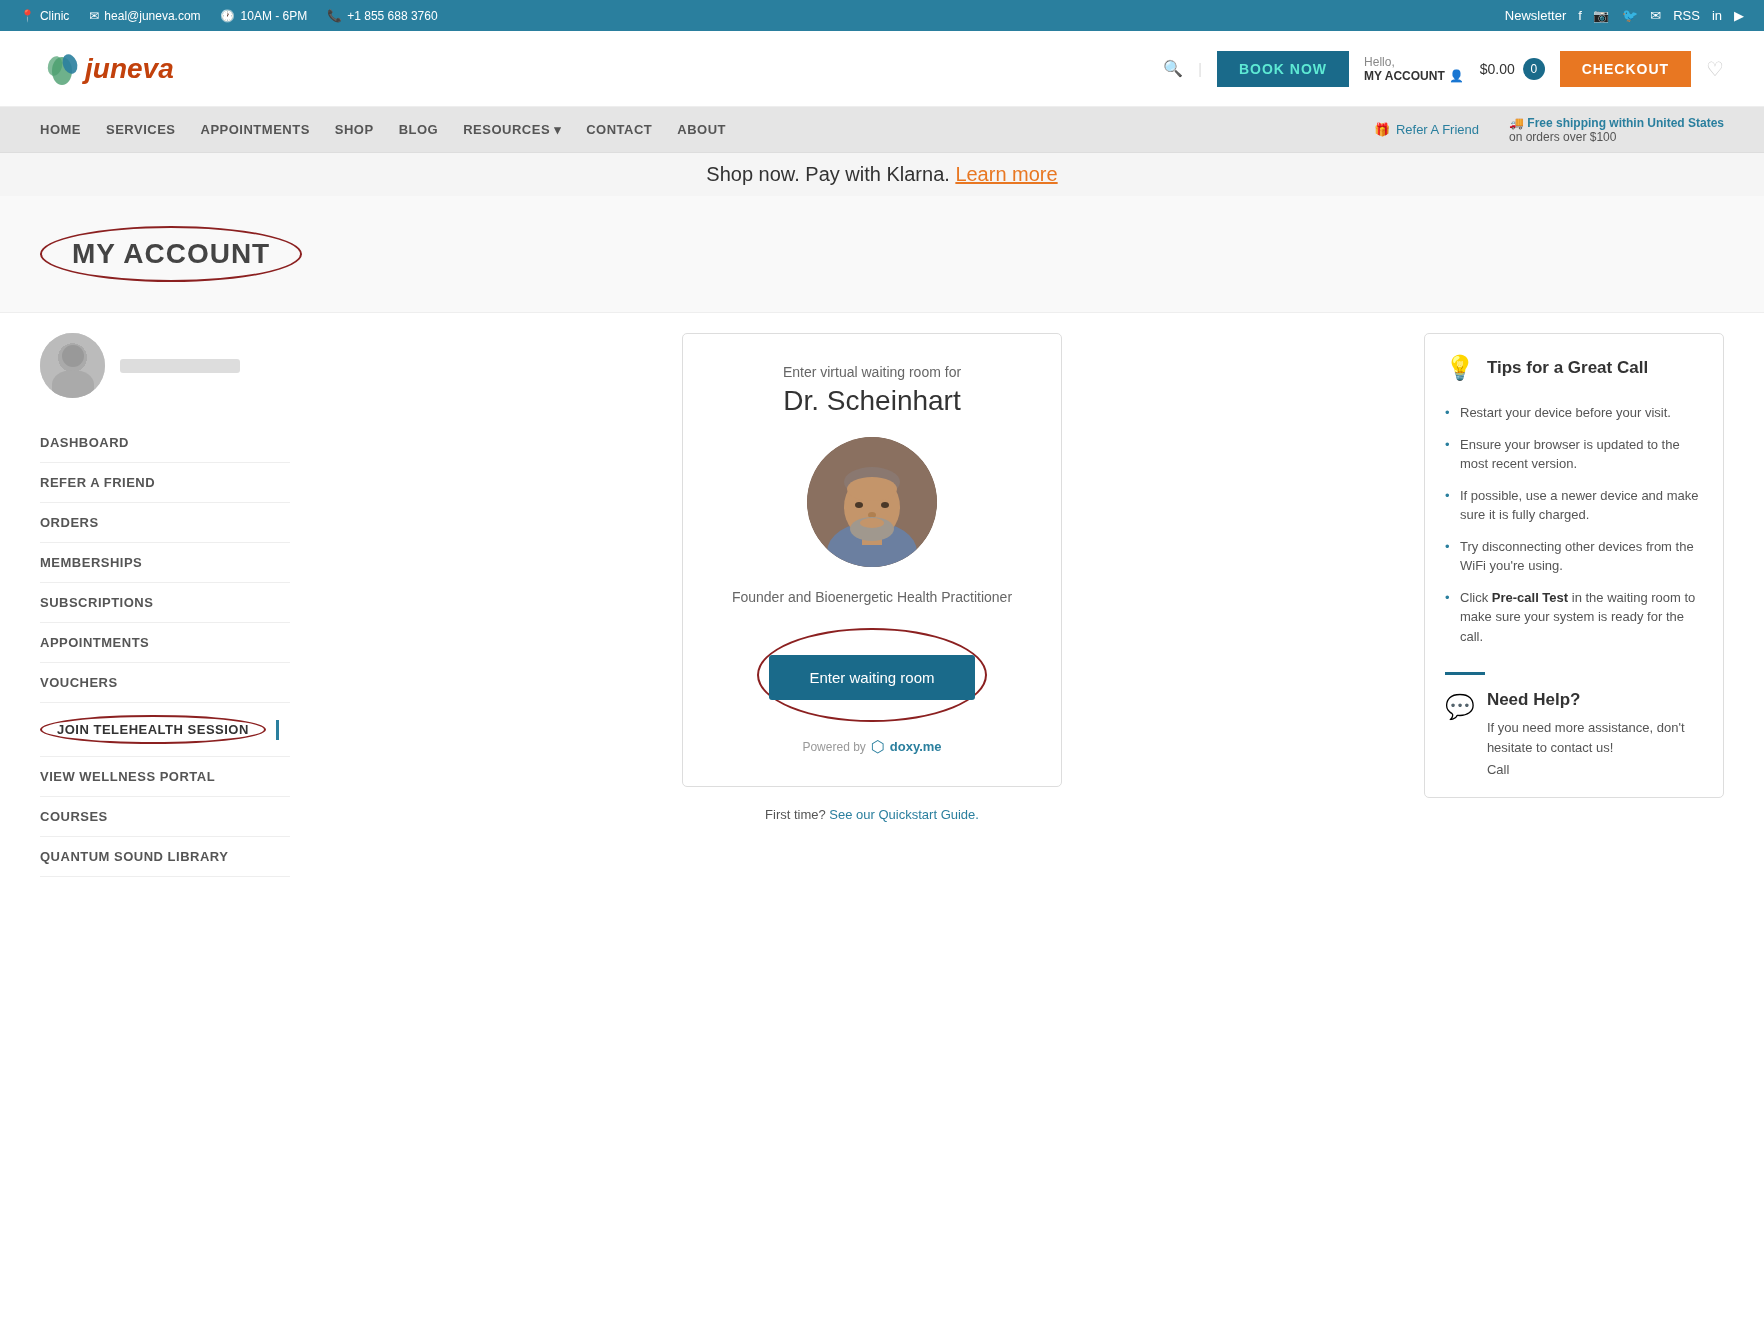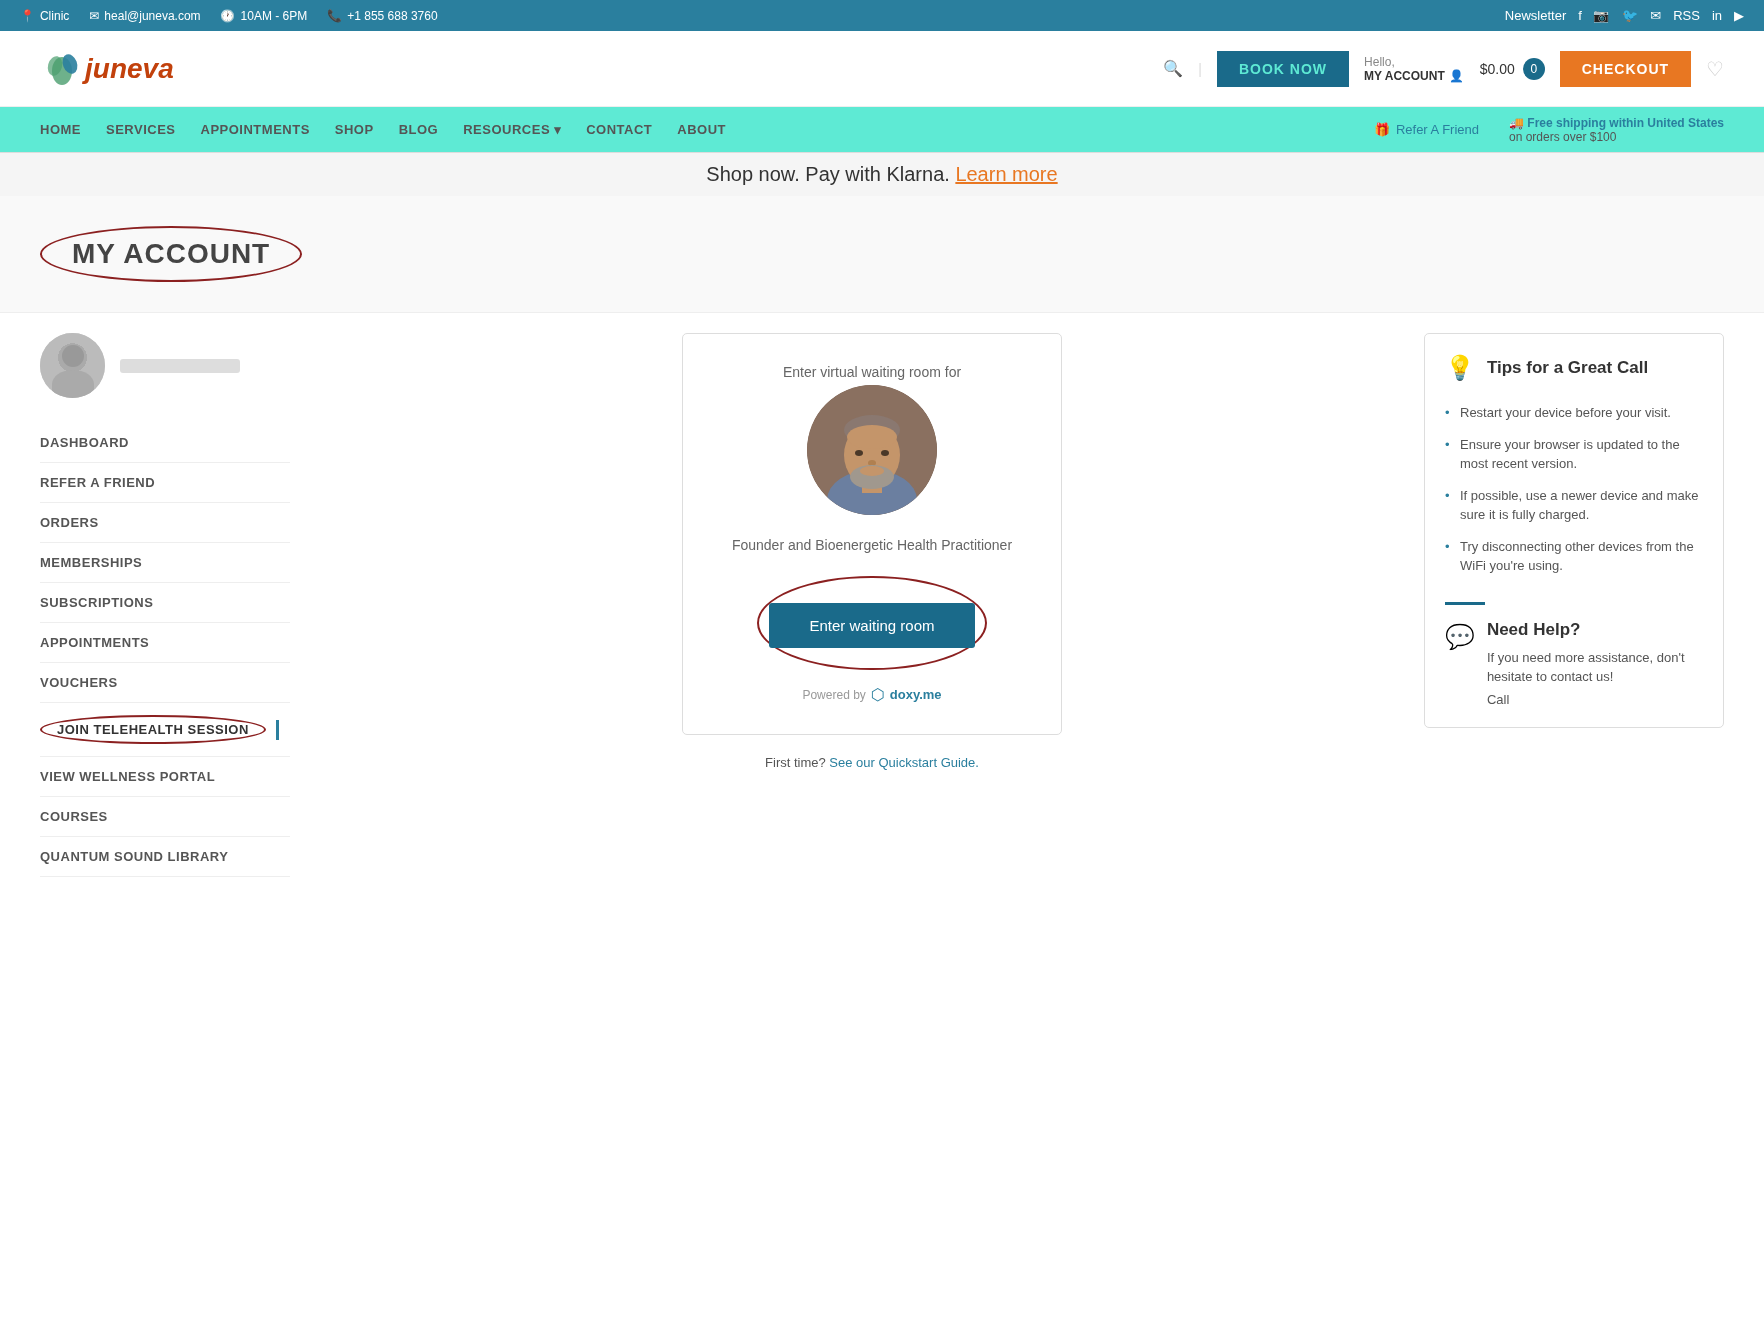--- a/index.html
+++ b/index.html
@@ -61,21 +61,21 @@
       border: none;
       cursor: pointer;
       font-size: 14px;
       font-weight: bold;
       letter-spacing: 1px;
     }
     .heart-icon { font-size: 20px; color: #ccc; }
 
     
     .nav-bar {
-      background: #5eead4;
+      background: #e5e5e5;
       border-bottom: 1px solid #ddd;
       padding: 0 40px;
       display: flex;
       justify-content: space-between;
       align-items: center;
     }
     .nav-links { display: flex; gap: 25px; padding: 15px 0; }
     .nav-links a {
       text-decoration: none;
       color: #555;
@@ -462,20 +462,21 @@
       </li>
       <li>VIEW WELLNESS PORTAL</li>
       <li>COURSES</li>
       <li>QUANTUM SOUND LIBRARY</li>
     </ul>
   </div>
 
   <div class="center-content">
     <div class="waiting-room-card">
       <div class="subtitle">Enter virtual waiting room for</div>
+      <div class="doctor-name">Dr. Scheinhart</div>
       <div class="doctor-photo">
 
         <svg width="130" height="130" viewBox="0 0 130 130">
 
           <circle cx="65" cy="65" r="65" fill="#8a7060"></circle>
 
           <ellipse cx="65" cy="115" rx="45" ry="30" fill="#6b7fa0"></ellipse>
 
           <rect x="55" y="88" width="20" height="20" fill="#c4956a"></rect>
 
@@ -518,20 +519,21 @@
     <div class="tips-card">
       <div class="tips-header">
         <span class="tips-icon">💡</span>
         <span class="tips-title">Tips for a Great Call</span>
       </div>
       <ul class="tips-list">
         <li>Restart your device before your visit.</li>
         <li>Ensure your browser is updated to the most recent version.</li>
         <li>If possible, use a newer device and make sure it is fully charged.</li>
         <li>Try disconnecting other devices from the WiFi you're using.</li>
+        <li>Click <strong>Pre-call Test</strong> in the waiting room to make sure your system is ready for the call.</li>
       </ul>
       <div class="tips-divider"></div>
       <div class="need-help">
         <span class="help-icon">💬</span>
         <div class="help-content">
           <div class="help-title">Need Help?</div>
           <div class="help-text">If you need more assistance, don't hesitate to contact us!</div>
           <div class="help-call">Call</div>
         </div>
       </div>

